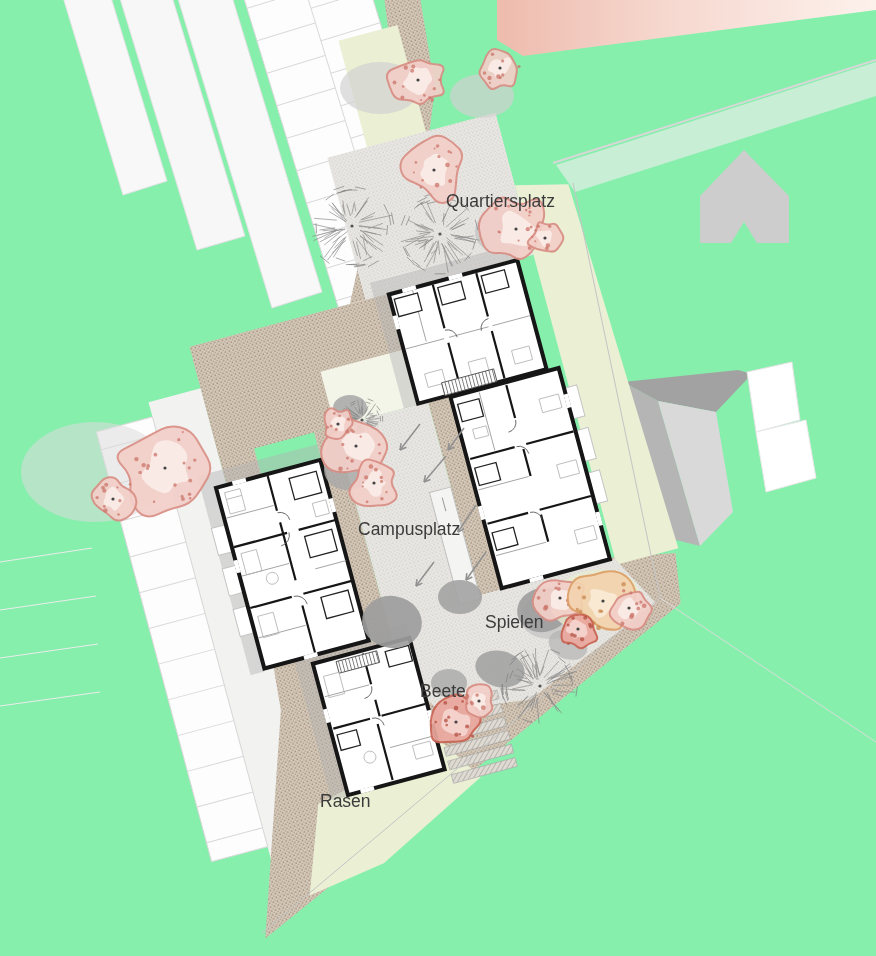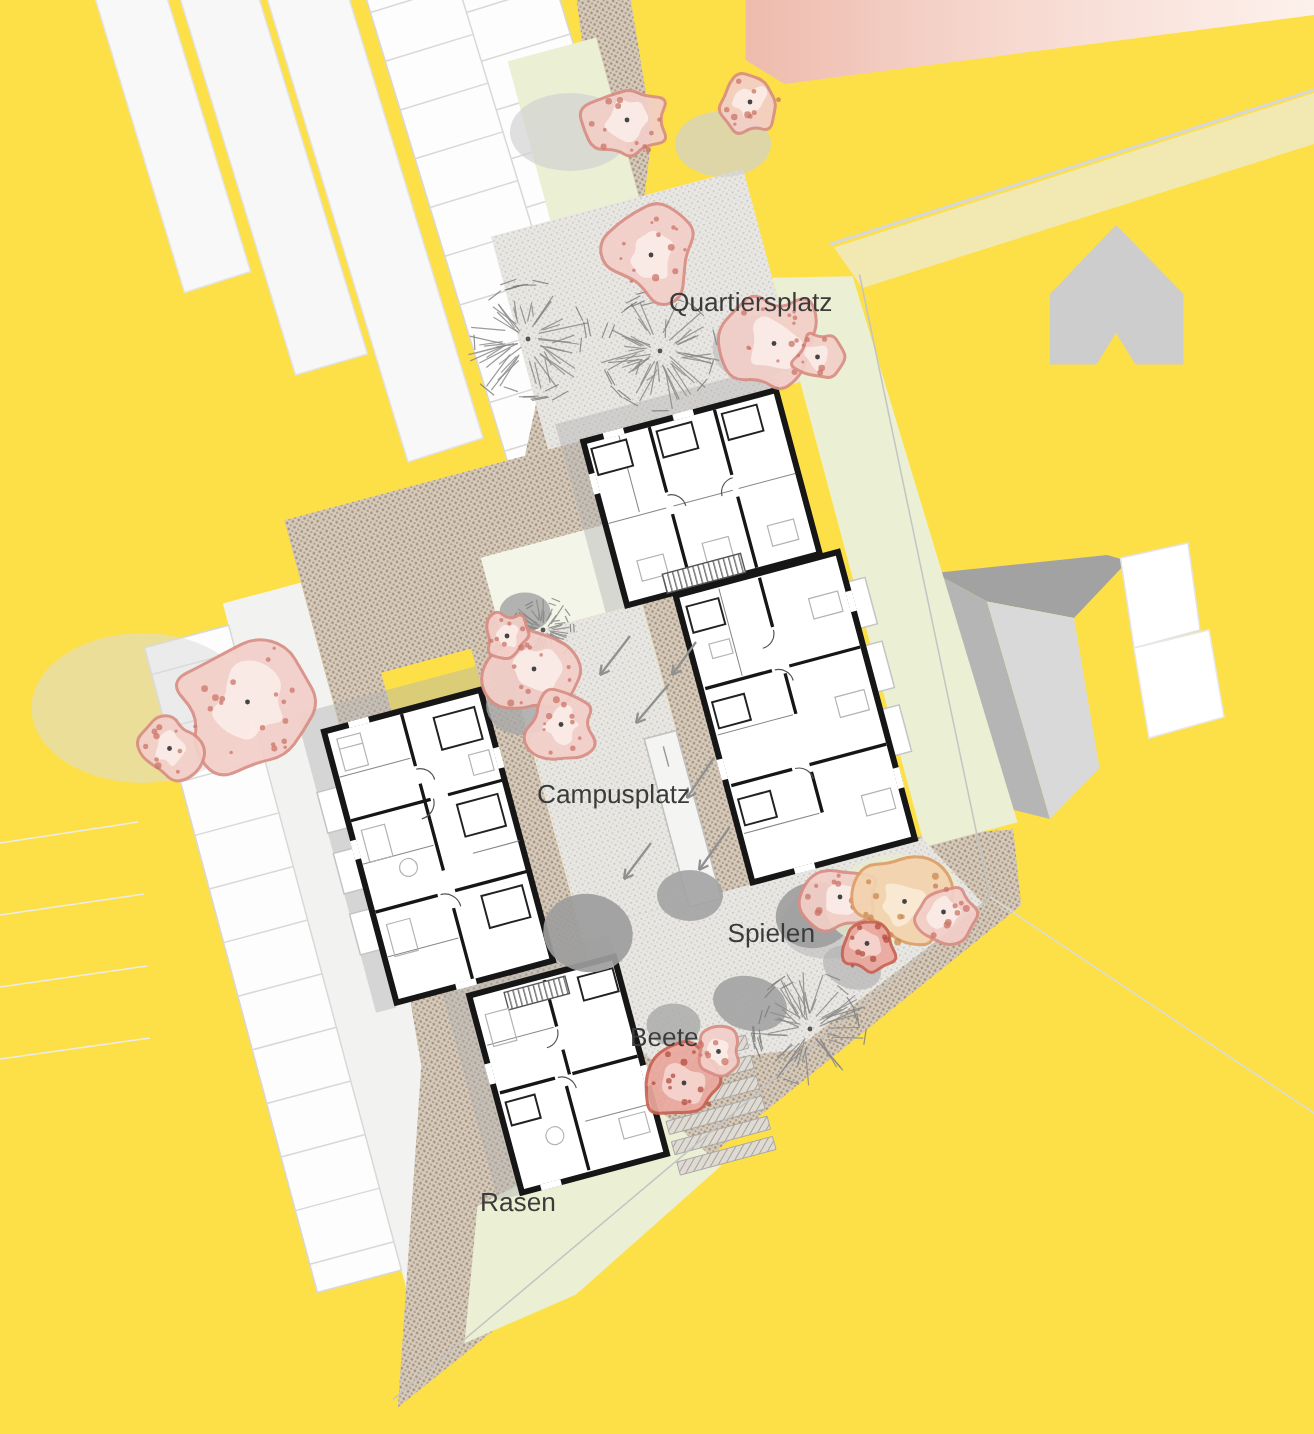--- a/index.html
+++ b/index.html
@@ -1,16 +1,16 @@
 <!DOCTYPE html>
 <html style="--path_brown: #d7ccbd; --path_dot: #9b8772; --plaza_gray: #e9e7e3; --plaza_dot: #c6c3bd; --green: #ebefd4; --green_soft: #f3f5e8; --blossom_pink: #f3cfc9; --blossom_edge: #d98e84; --wall_black: #161616; --context_gray: #cccccc; --blob_gray: #9c9c9c; --shadow_gray: #b4b4b4; --red_band: #eebbad; --boundary_gray: #c4c4c4; --tree_stroke: #8a8a8a; --label_text: #3b3b3b;"><head>
 <meta charset="utf-8">
 <style>
   html,body{margin:0;padding:0;background:#fff;}
-  .canvas{position:relative;width:876px;height:956px;background:#fde047;overflow:hidden;
+  .canvas{position:relative;width:876px;height:956px;background:#86efac;overflow:hidden;
           font-family:"Liberation Sans",sans-serif;}
   svg{position:absolute;left:0;top:0;}
   .lbl{font-family:"Liberation Sans",sans-serif;font-size:17.5px;fill:var(--label_text,#3b3b3b);}
 </style>
 </head>
 <body>
 
 <div class="canvas">
 <svg width="876" height="956" viewBox="0 0 876 956">
   <defs>

